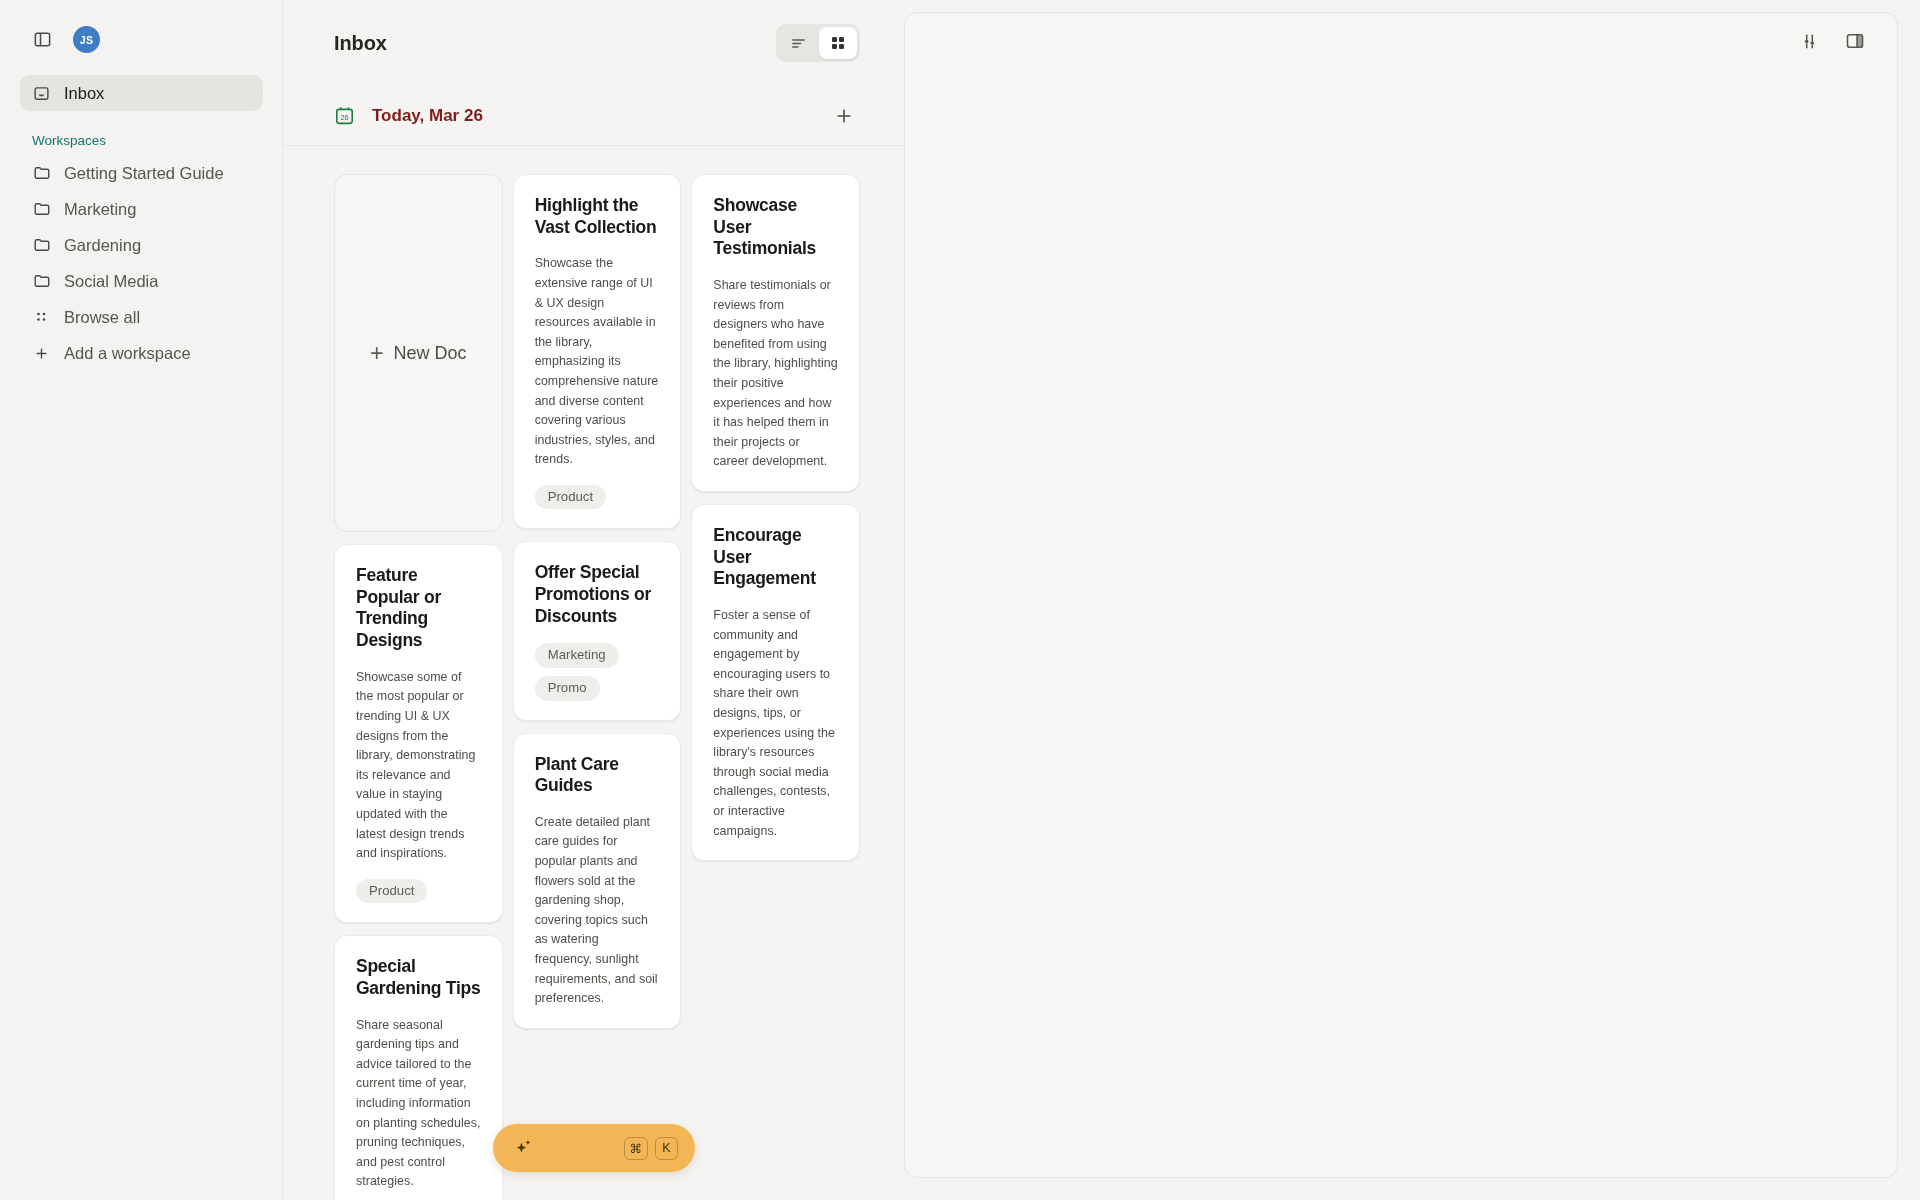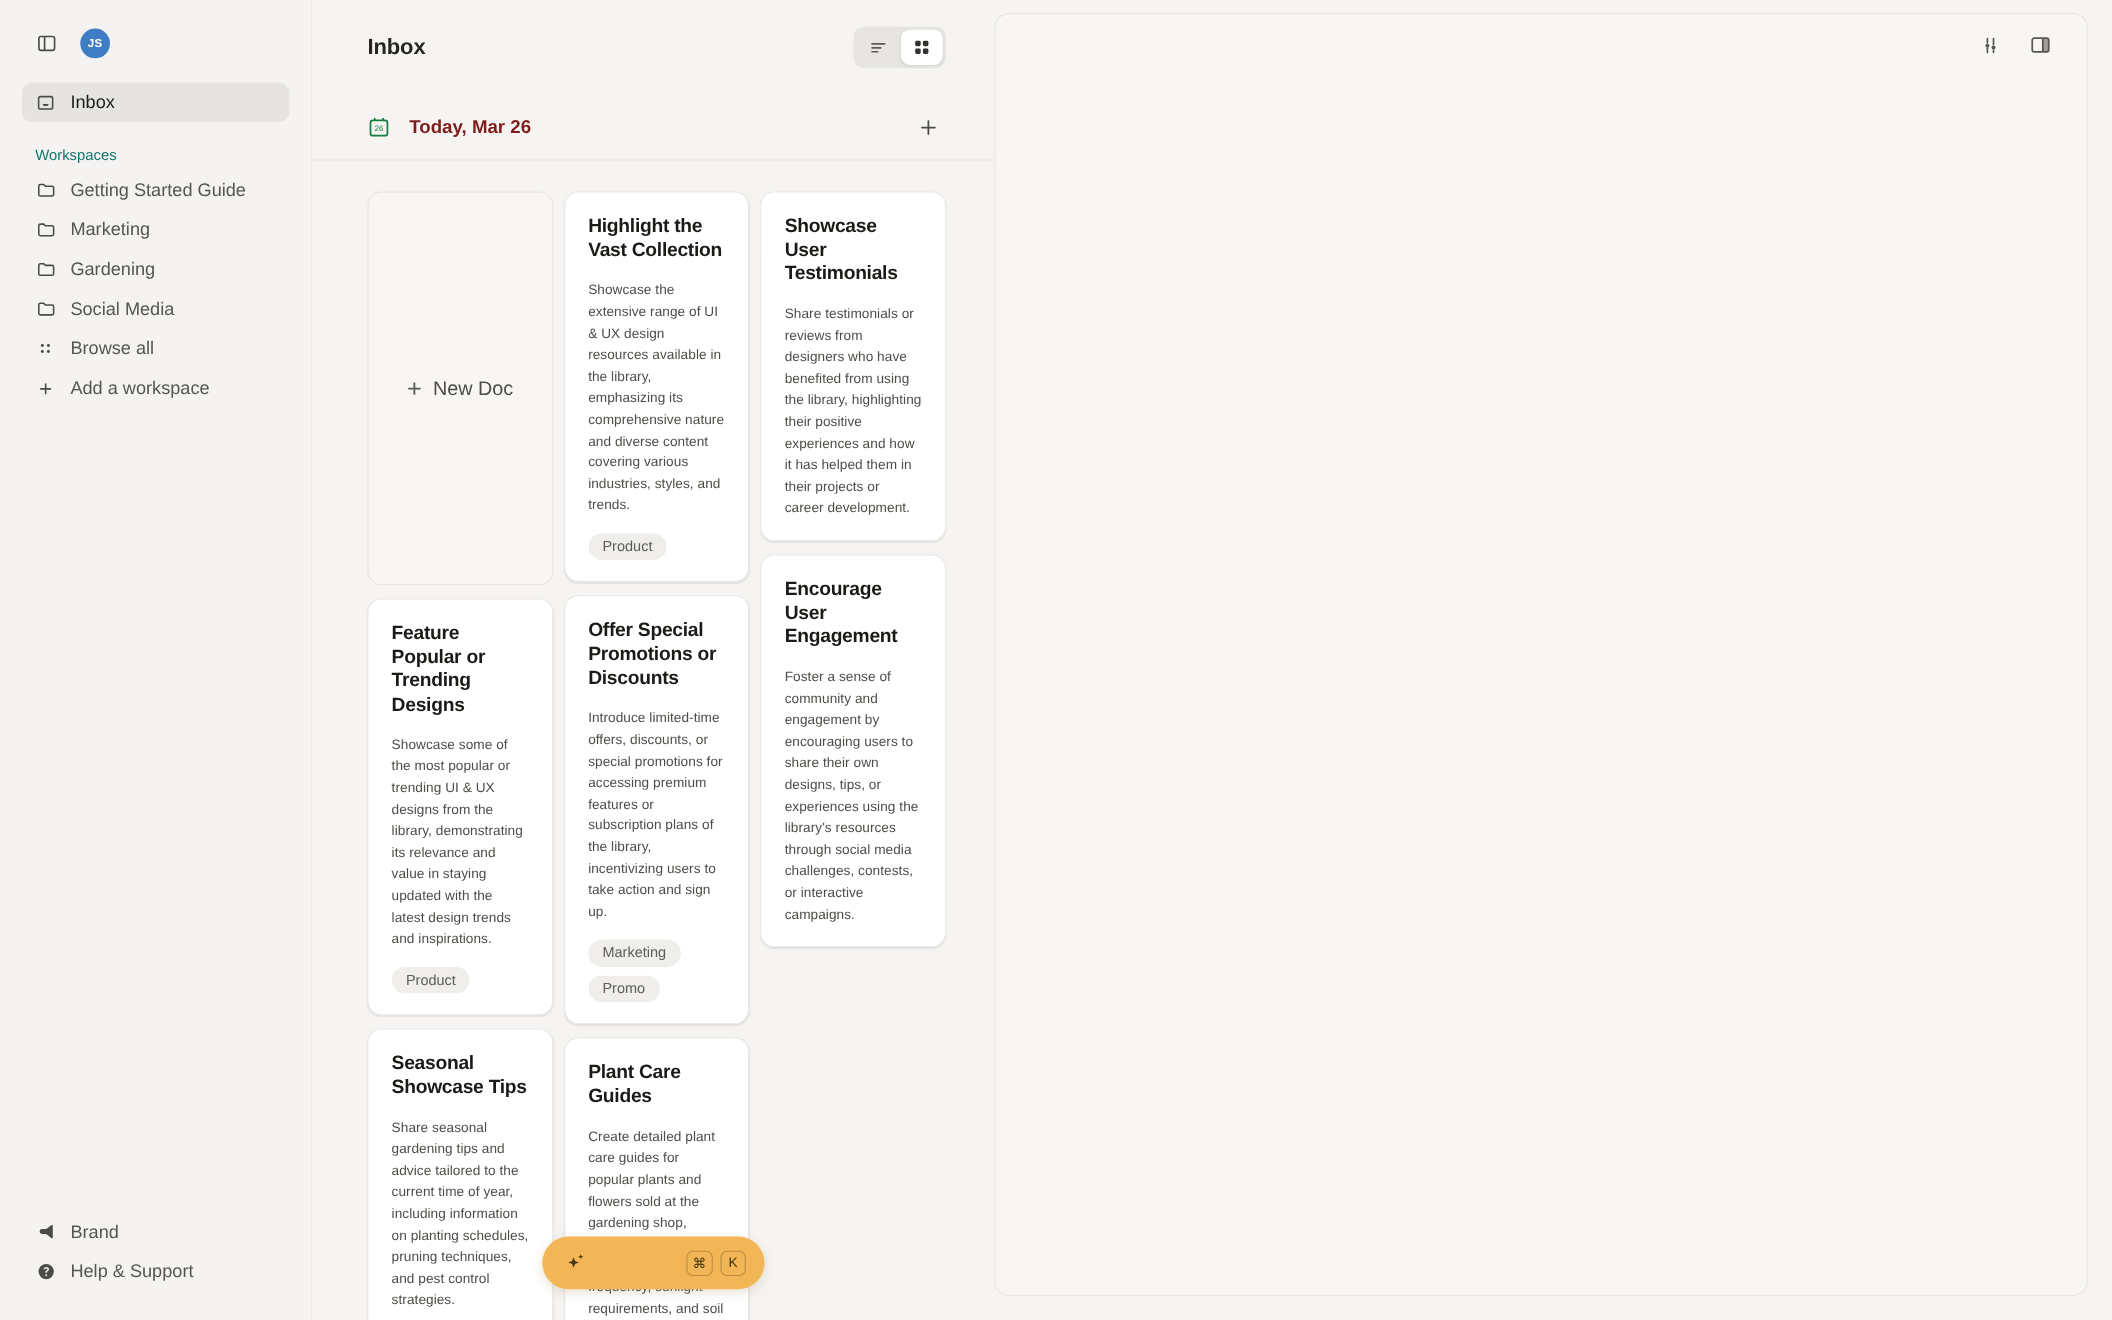--- a/index.html
+++ b/index.html
@@ -234,39 +234,20 @@
         <svg width="17" height="17" viewBox="0 0 24 24" fill="none" stroke="currentColor" stroke-width="2">
           <line x1="12" y1="5" x2="12" y2="19"></line>
             <line x1="5" y1="12" x2="19" y2="12"></line>
         </svg>
       </span>
       <span>Add a workspace</span>
     </div>
 
     <div class="sb-spacer"></div>
 
-    <div class="sb-bottom">
-      <div class="nav-item">
-        <span class="glyph">
-          <svg width="18" height="18" viewBox="0 0 24 24" fill="currentColor">
-            <path d="M20 5.2v13.6c0 .8-.9 1.2-1.5.7L12 14.5H7a3 3 0 0 1 0-6h5l6.5-4.9c.6-.5 1.5-.1 1.5.7z"></path>
-          </svg>
-        </span>
-        <span>Brand</span>
-      </div>
-      <div class="nav-item">
-        <span class="glyph">
-          <svg width="18" height="18" viewBox="0 0 24 24" fill="currentColor">
-            <circle cx="12" cy="12" r="9.3"></circle>
-            <path d="M12 17.6a1.15 1.15 0 1 0 0-2.3 1.15 1.15 0 0 0 0 2.3zm.1-11.1c-1.9 0-3.2 1.1-3.4 2.8h1.9c.1-.7.6-1.2 1.4-1.2.8 0 1.3.5 1.3 1.1 0 .6-.3.9-1.1 1.5-.9.6-1.3 1.2-1.2 2.2v.4h1.9v-.3c0-.6.2-.9 1-1.5 1-.7 1.5-1.4 1.5-2.4 0-1.6-1.3-2.6-3.3-2.6z" fill="#F4F3F1"></path>
-          </svg>
-        </span>
-        <span>Help &amp; Support</span>
-      </div>
-    </div>
   </aside>
 
   <section class="main">
 
     <div class="main-head">
       <div class="main-title">Inbox</div>
       <div class="head-right">
         <div class="seg">
           <div class="seg-btn">
             <svg width="17" height="17" viewBox="0 0 24 24" fill="none" stroke="currentColor" stroke-width="2.2" stroke-linecap="round">
@@ -316,38 +297,37 @@
 
           <div class="card">
             <div class="card-title">Feature Popular or Trending Designs</div>
             <div class="card-body">Showcase some of the most popular or trending UI &amp; UX designs from the library, demonstrating its relevance and value in staying updated with the latest design trends and inspirations.</div>
             <div class="tags">
               <span class="tag">Product</span>
             </div>
           </div>
 
           <div class="card">
-            <div class="card-title">Seasonal Showcase Tips</div>
+            <div class="card-title">Special Gardening Tips</div>
             <div class="card-body">Share seasonal gardening tips and advice tailored to the current time of year, including information on planting schedules, pruning techniques, and pest control strategies.</div>
 
           </div>
         </div>
 
         <div class="col">
           <div class="card">
             <div class="card-title">Highlight the Vast Collection</div>
             <div class="card-body">Showcase the extensive range of UI &amp; UX design resources available in the library, emphasizing its comprehensive nature and diverse content covering various industries, styles, and trends.</div>
             <div class="tags">
               <span class="tag">Product</span>
             </div>
           </div>
 
           <div class="card">
             <div class="card-title">Offer Special Promotions or Discounts</div>
-            <div class="card-body">Introduce limited-time offers, discounts, or special promotions for accessing premium features or subscription plans of the library, incentivizing users to take action and sign up.</div>
             <div class="tags">
               <span class="tag">Marketing</span>
               <span class="tag">Promo</span>
             </div>
           </div>
 
           <div class="card">
             <div class="card-title">Plant Care Guides</div>
             <div class="card-body">Create detailed plant care guides for popular plants and flowers sold at the gardening shop, covering topics such as watering frequency, sunlight requirements, and soil preferences.</div>
           </div>

